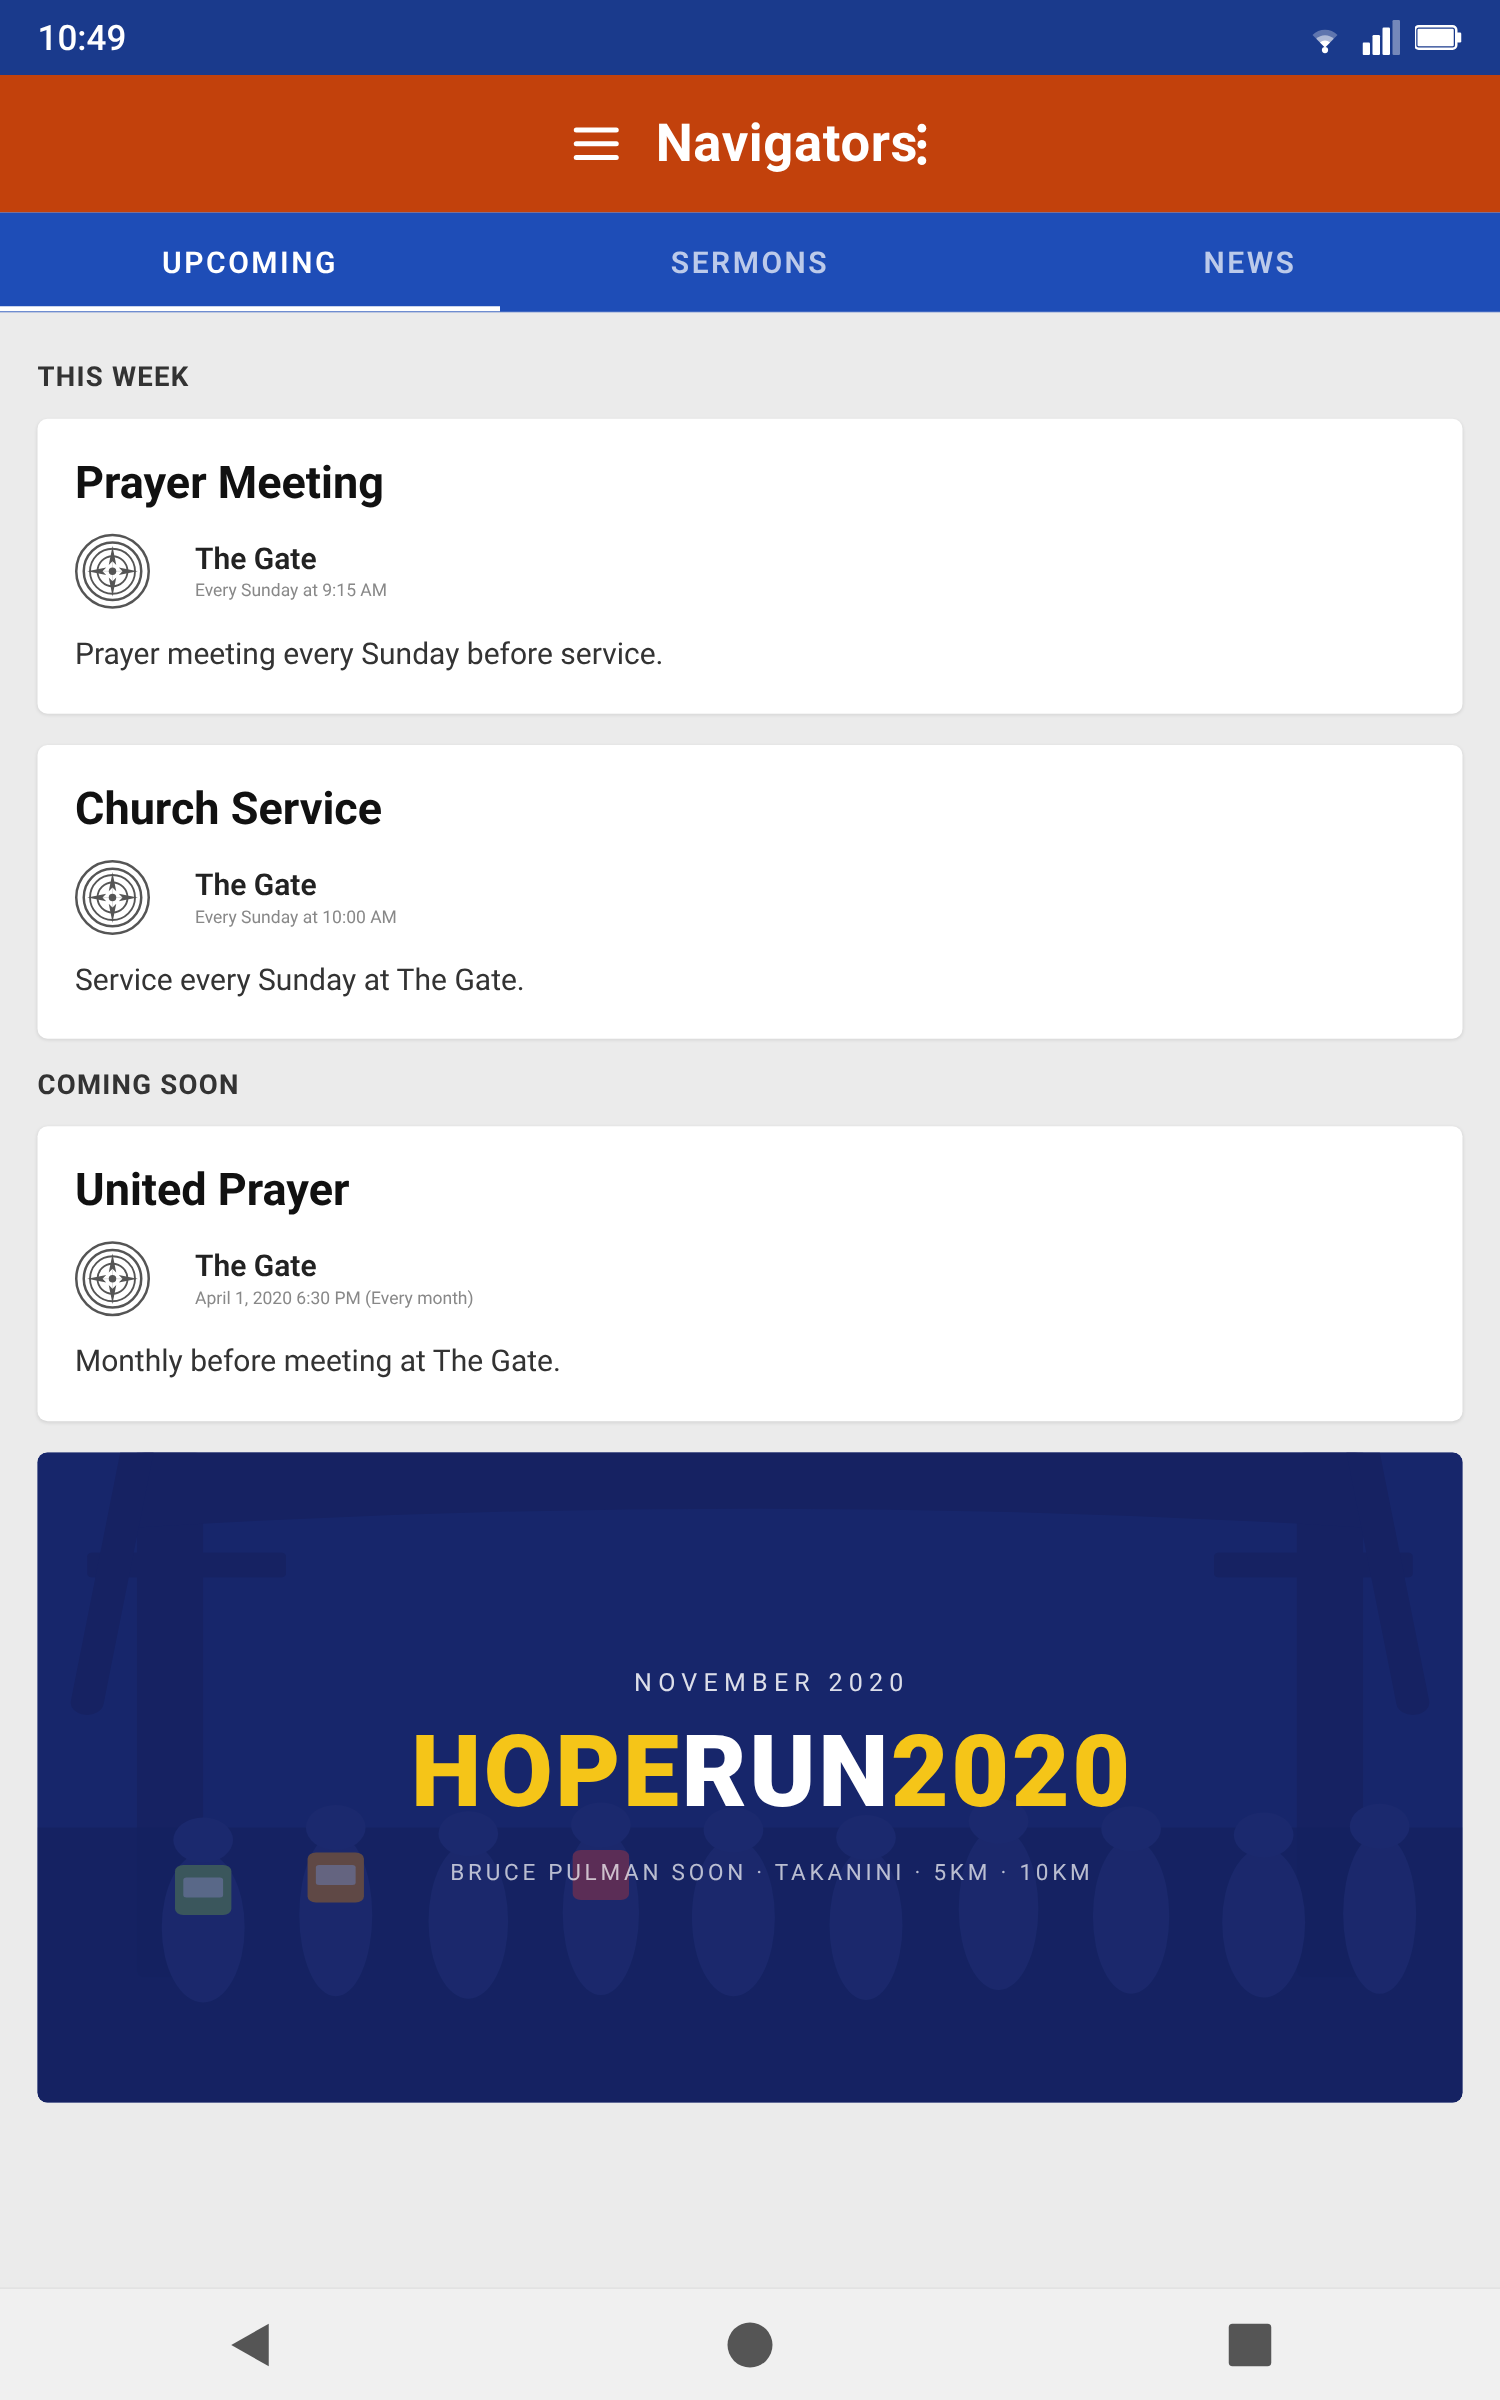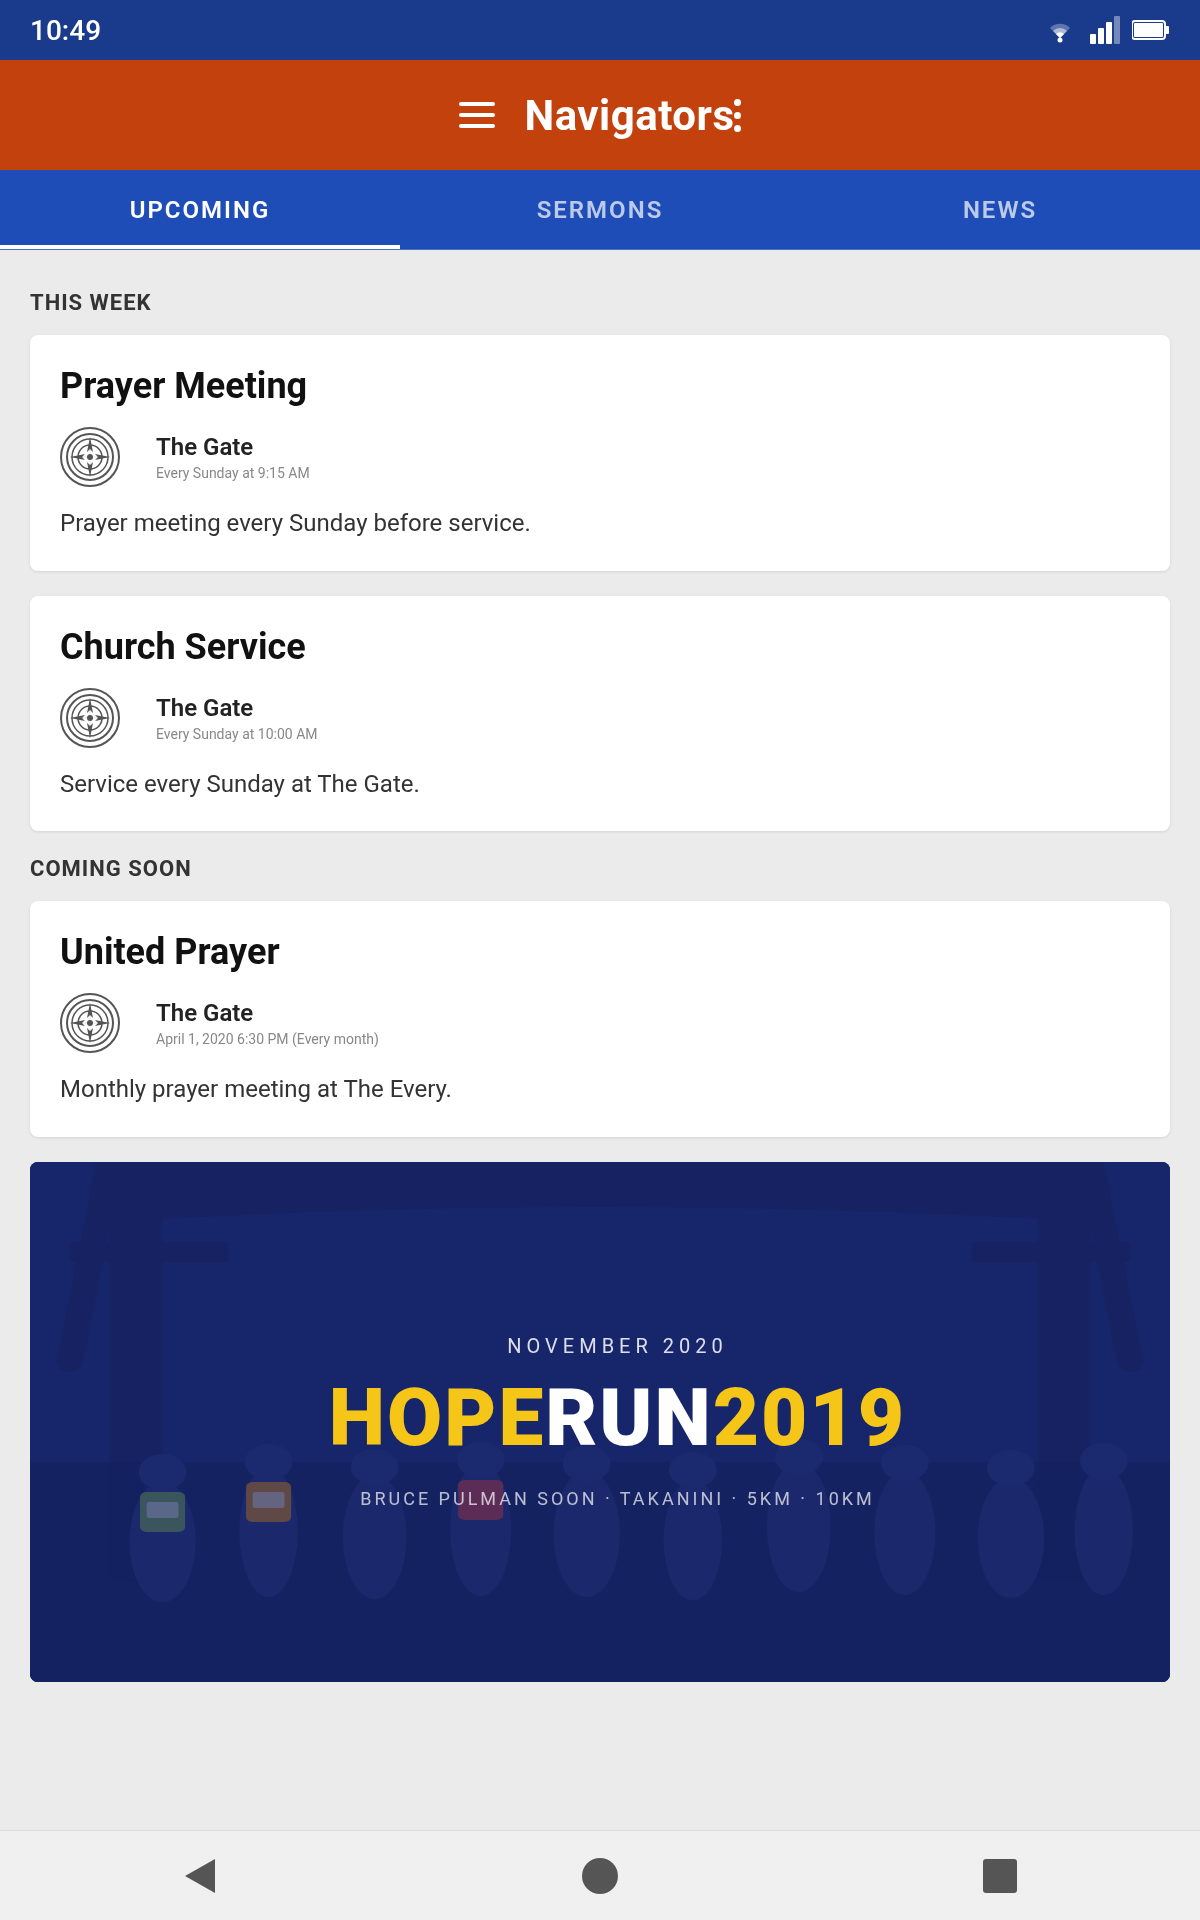--- a/index.html
+++ b/index.html
@@ -391,21 +391,21 @@
           <polygon points="45,25 30,28 33,25 30,22" fill="#555"></polygon>
           <line x1="25" y1="5" x2="25" y2="45" stroke="#555" stroke-width="0.5" opacity="0.3"></line>
           <line x1="5" y1="25" x2="45" y2="25" stroke="#555" stroke-width="0.5" opacity="0.3"></line>
         </svg>
       </div>
       <div class="event-meta-text">
         <div class="event-org">The Gate</div>
         <div class="event-time">April 1, 2020 6:30 PM (Every month)</div>
       </div>
     </div>
-    <div class="event-desc">Monthly prayer meeting at The Every.</div>
+    <div class="event-desc">Monthly before meeting at The Gate.</div>
   </div>
 
   <div class="hope-run-banner">
 
     <svg style="position:absolute;top:0;left:0;width:100%;height:100%;" viewBox="0 0 860 520" preserveAspectRatio="none" xmlns="http://www.w3.org/2000/svg">
 
       <rect width="860" height="520" fill="#1e2d7a"></rect>
 
       <rect x="60" y="0" width="40" height="420" fill="#1a2060" rx="5"></rect>
       <rect x="760" y="0" width="40" height="420" fill="#1a2060" rx="5"></rect>
@@ -447,21 +447,21 @@
       <rect x="323" y="318" width="34" height="40" rx="5" fill="#f44336" opacity="0.9"></rect>
 
       <rect x="88" y="340" width="24" height="16" rx="2" fill="white" opacity="0.7"></rect>
       <rect x="168" y="330" width="24" height="16" rx="2" fill="white" opacity="0.7"></rect>
     </svg>
 
     <div class="banner-overlay"></div>
     <div class="banner-content">
       <div class="banner-date">NOVEMBER 2020</div>
       <div class="banner-title">
-        <span class="hope">HOPE</span><span class="run">RUN</span><span class="year">2019</span>
+        <span class="hope">HOPE</span><span class="run">RUN</span><span class="year">2020</span>
       </div>
       <div class="banner-sub">BRUCE PULMAN SOON · TAKANINI · 5KM · 10KM</div>
     </div>
   </div>
 
 </div>
 
 <div class="nav-bar">
 
   <div class="nav-btn">

